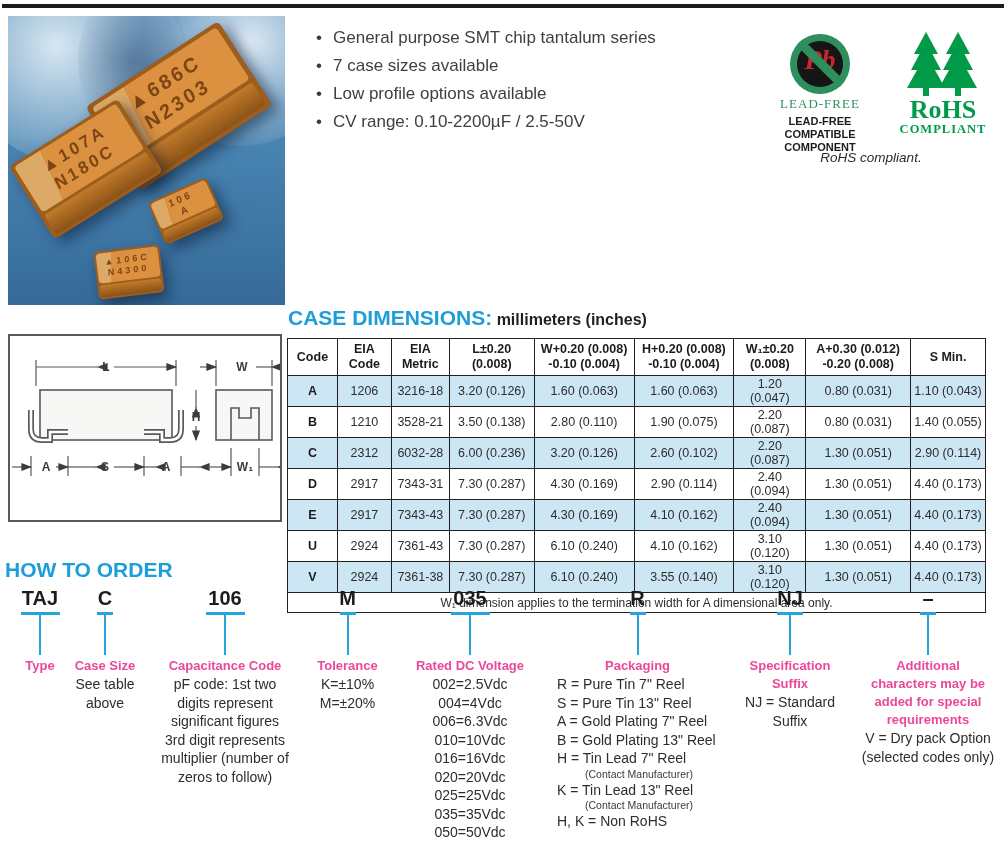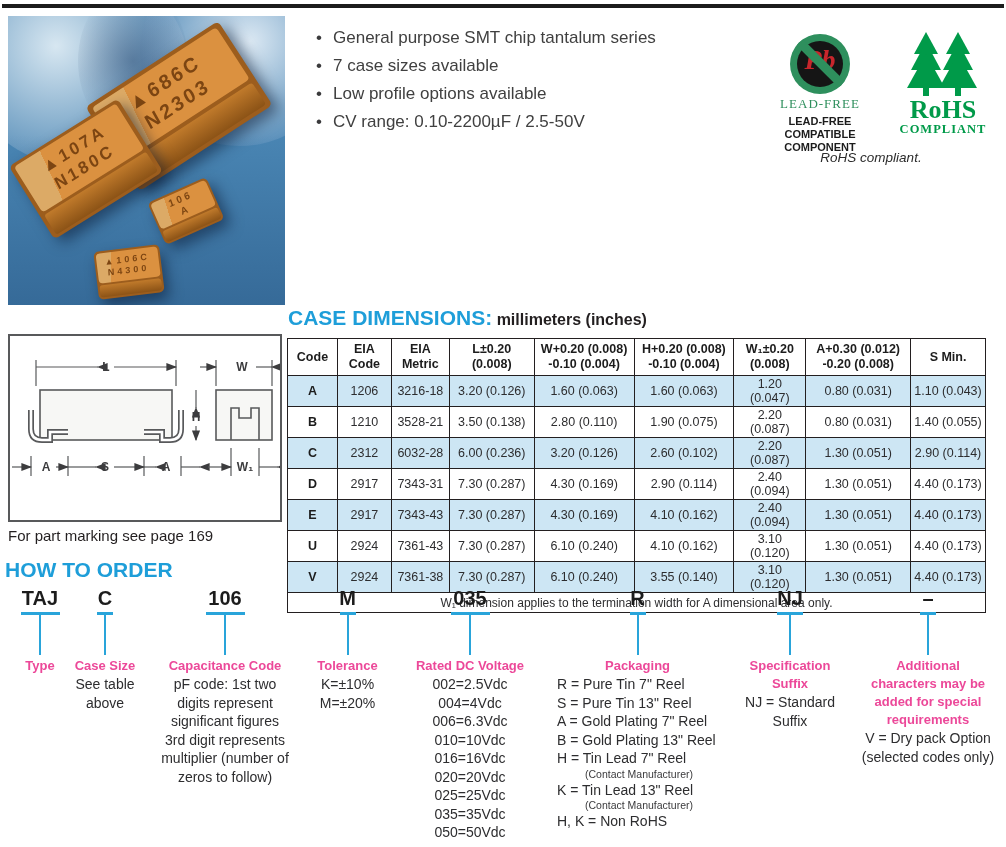--- a/index.html
+++ b/index.html
@@ -235,21 +235,20 @@
         <text x="96" y="35">L</text>
         <text x="186" y="85">H</text>
         <text x="36" y="135">A</text>
         <text x="95" y="135">S</text>
         <text x="156" y="135">A</text>
         <text x="232" y="35">W</text>
         <text x="235" y="135">W₁</text>
       </g>
     </svg>
   </div>
-  <div class="part-marking">For part marking see page 169</div>
 
   <table class="dims">
     <colgroup>
       <col style="width:50px">
         <col style="width:54px">
         <col style="width:58px">
         <col style="width:85px">
       <col style="width:100px">
         <col style="width:100px">
         <col style="width:72px">

